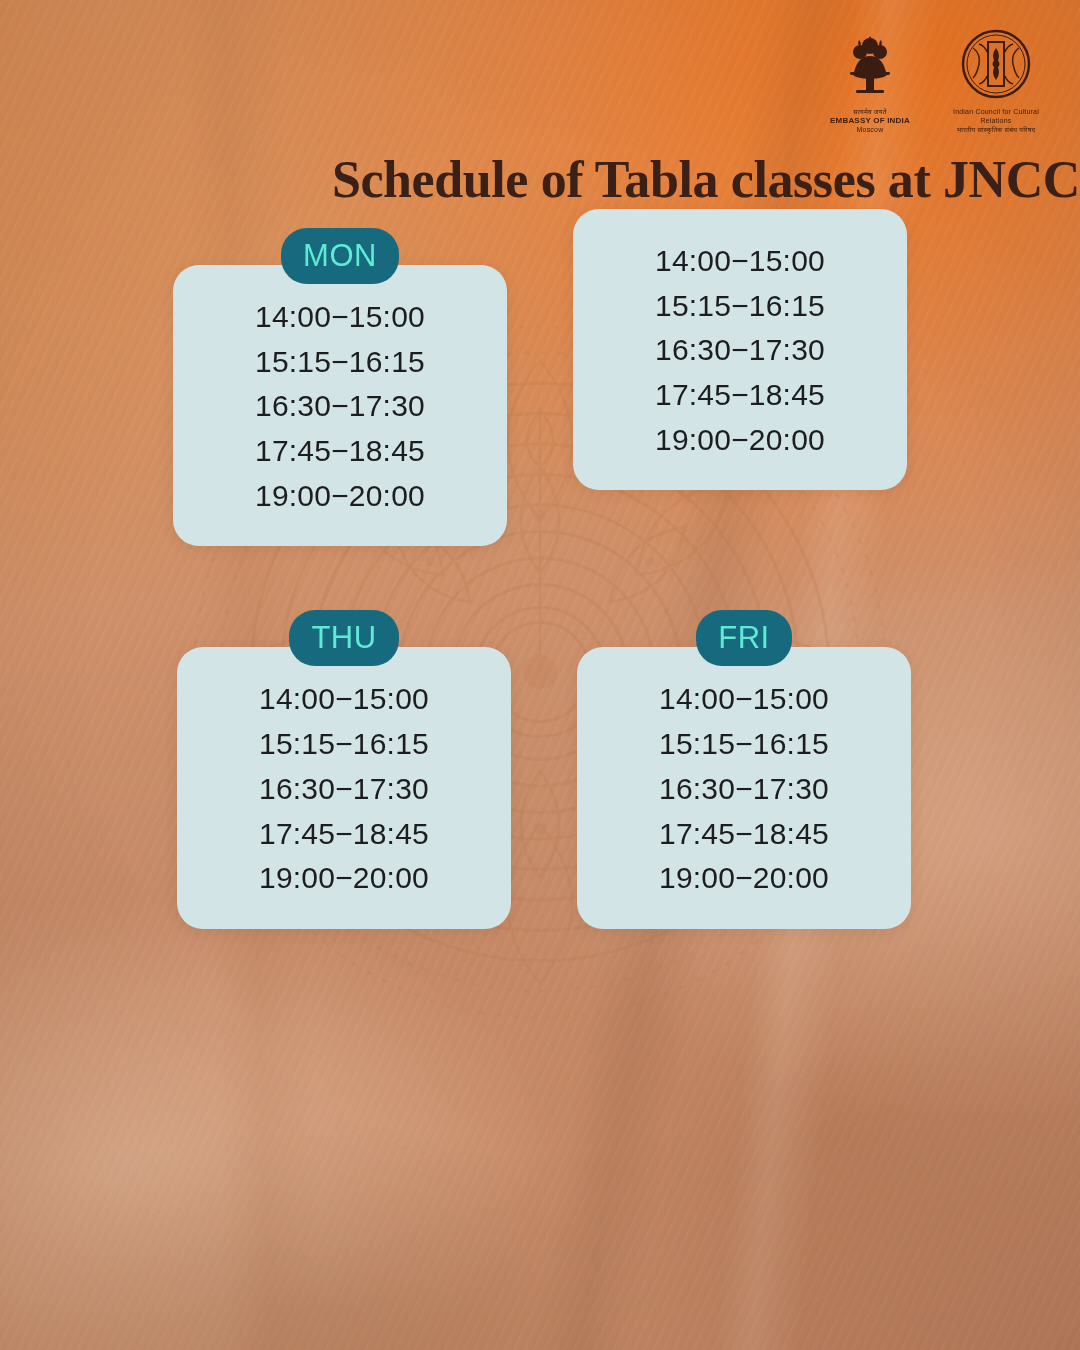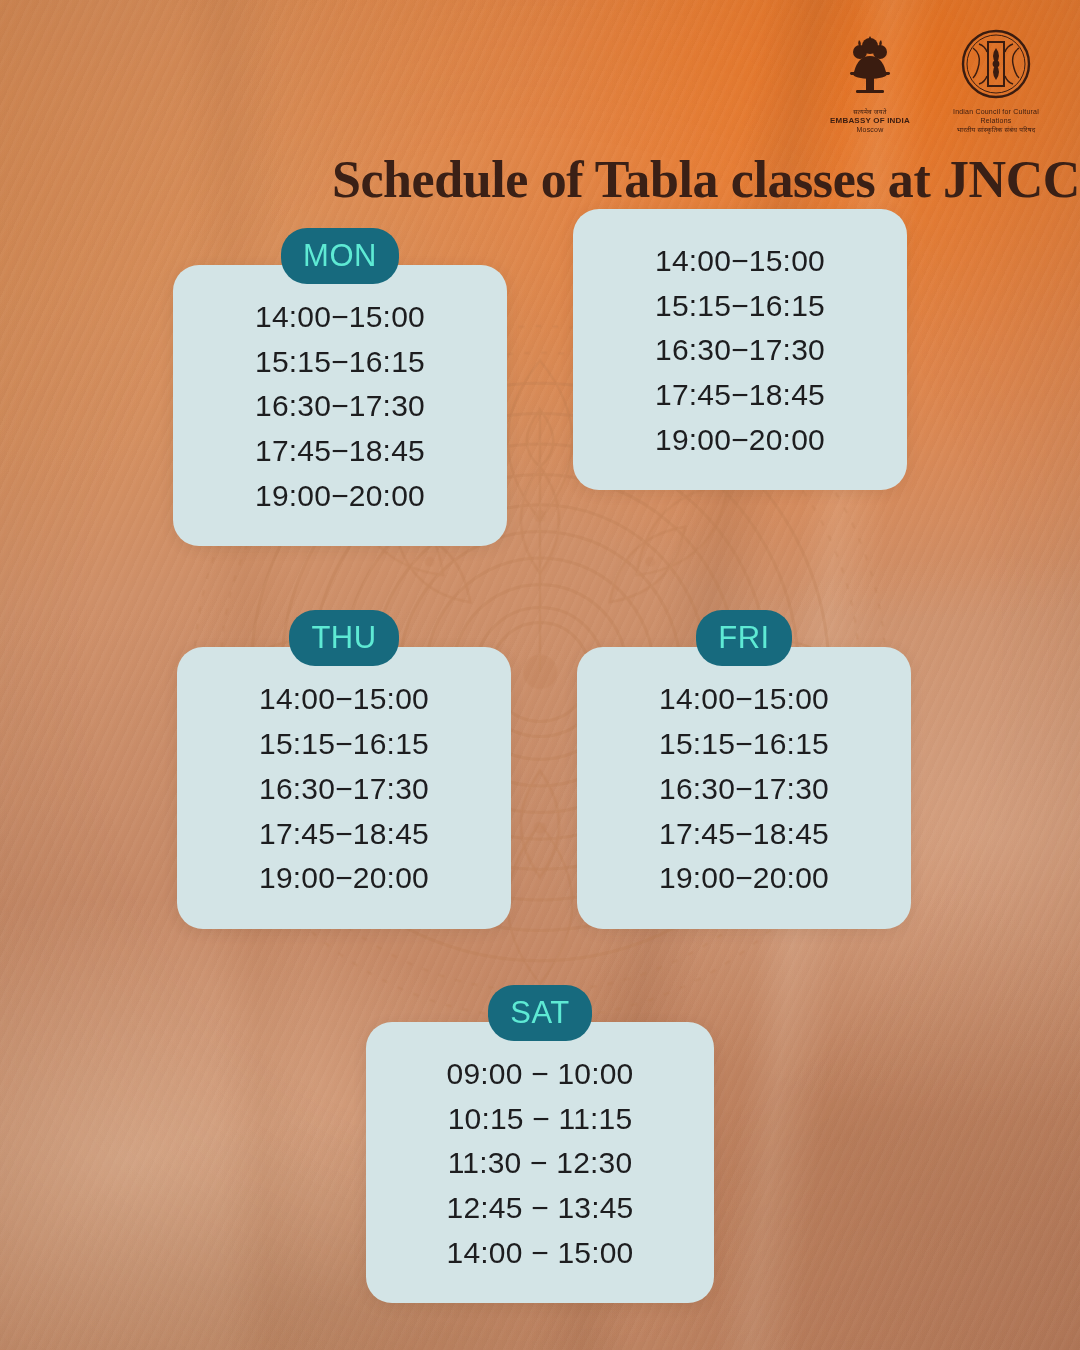--- a/index.html
+++ b/index.html
@@ -381,32 +381,16 @@
             <li>15:15−16:15</li>
             <li>16:30−17:30</li>
             <li>17:45−18:45</li>
             <li>19:00−20:00</li>
           </ul>
         </div>
       </div>
 
     </div>
 
-    <div class="row row-3">
-
-      <div class="col single">
-        <div class="day-badge">SAT</div>
-        <div class="card">
-          <ul>
-            <li>09:00 − 10:00</li>
-            <li>10:15 − 11:15</li>
-            <li>11:30 − 12:30</li>
-            <li>12:45 − 13:45</li>
-            <li>14:00 − 15:00</li>
-          </ul>
-        </div>
-      </div>
-
-    </div>
 
   </div>
 
 </div>
 
 </body></html>

